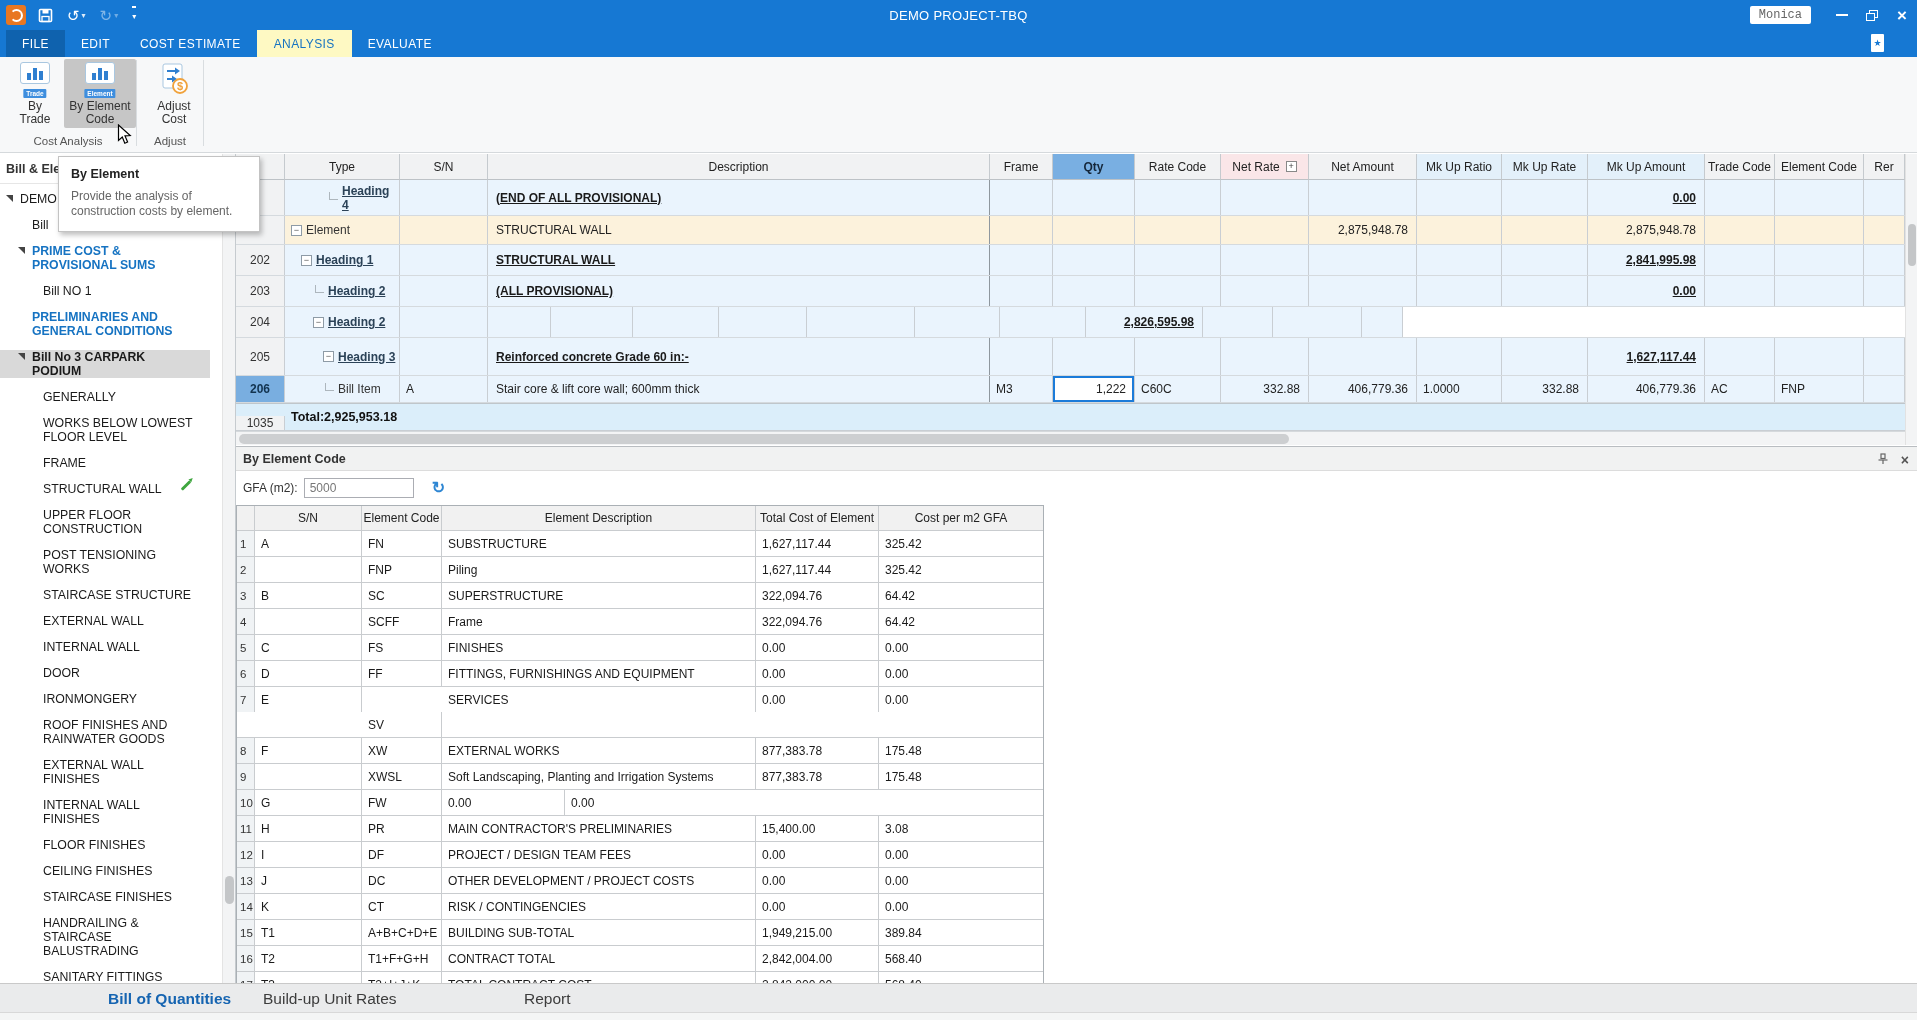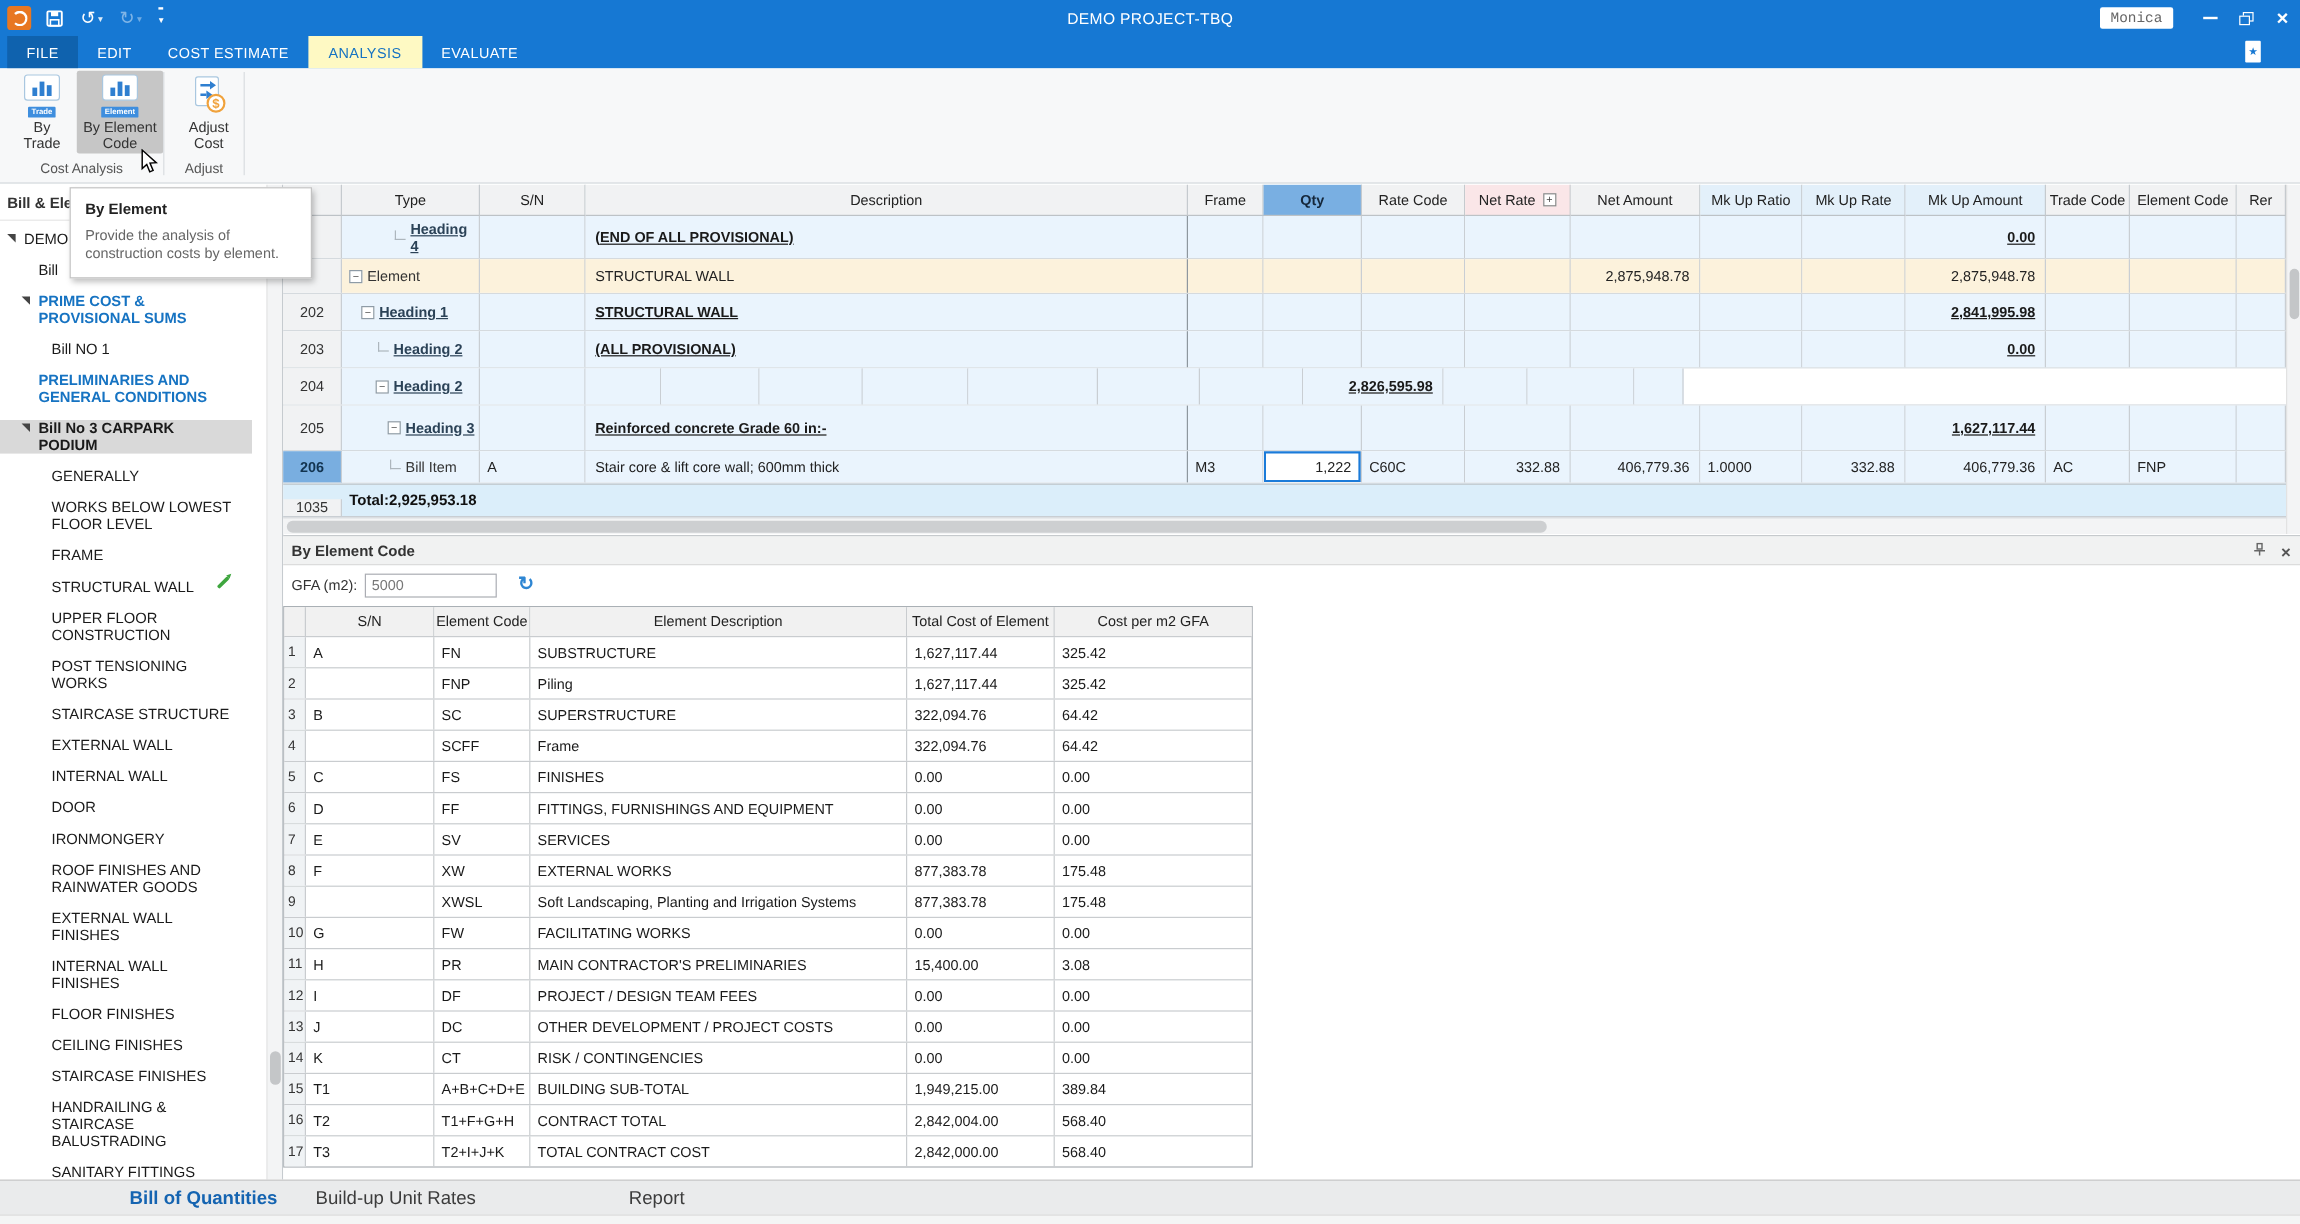--- a/index.html
+++ b/index.html
@@ -700,21 +700,21 @@
         <div class="pc pgut" style="width: 18px; flex: 0 0 auto;">6</div>
         <div class="pc" style="width: 107px; flex: 0 0 auto;">D</div>
         <div class="pc" style="width: 80px; flex: 0 0 auto;">FF</div>
         <div class="pc" style="width: 314px; flex: 0 0 auto;">FITTINGS, FURNISHINGS AND EQUIPMENT</div>
         <div class="pc" style="width: 123px; flex: 0 0 auto;">0.00</div>
         <div class="pc" style="width: 164px; flex: 0 0 auto;">0.00</div>
       </div>
       <div class="prow">
         <div class="pc pgut" style="width: 18px; flex: 0 0 auto;">7</div>
         <div class="pc" style="width: 107px; flex: 0 0 auto;">E</div>
-        <div class="pc" style="width: 80px; flex: 0 0 auto;">SV</div>
+        <div class="pc" style="width: 80px; flex: 0 0 auto; margin-top: 25px;">SV</div>
         <div class="pc" style="width: 314px; flex: 0 0 auto;">SERVICES</div>
         <div class="pc" style="width: 123px; flex: 0 0 auto;">0.00</div>
         <div class="pc" style="width: 164px; flex: 0 0 auto;">0.00</div>
       </div>
       <div class="prow">
         <div class="pc pgut" style="width: 18px; flex: 0 0 auto;">8</div>
         <div class="pc" style="width: 107px; flex: 0 0 auto;">F</div>
         <div class="pc" style="width: 80px; flex: 0 0 auto;">XW</div>
         <div class="pc" style="width: 314px; flex: 0 0 auto;">EXTERNAL WORKS</div>
         <div class="pc" style="width: 123px; flex: 0 0 auto;">877,383.78</div>
@@ -725,21 +725,20 @@
         <div class="pc" style="width: 107px; flex: 0 0 auto;"></div>
         <div class="pc" style="width: 80px; flex: 0 0 auto;">XWSL</div>
         <div class="pc" style="width: 314px; flex: 0 0 auto;">Soft Landscaping, Planting and Irrigation Systems</div>
         <div class="pc" style="width: 123px; flex: 0 0 auto;">877,383.78</div>
         <div class="pc" style="width: 164px; flex: 0 0 auto;">175.48</div>
       </div>
       <div class="prow">
         <div class="pc pgut" style="width: 18px; flex: 0 0 auto;">10</div>
         <div class="pc" style="width: 107px; flex: 0 0 auto;">G</div>
         <div class="pc" style="width: 80px; flex: 0 0 auto;">FW</div>
-        <div class="pc" style="width: 314px; flex: 0 0 auto;">FACILITATING WORKS</div>
         <div class="pc" style="width: 123px; flex: 0 0 auto;">0.00</div>
         <div class="pc" style="width: 164px; flex: 0 0 auto;">0.00</div>
       </div>
       <div class="prow">
         <div class="pc pgut" style="width: 18px; flex: 0 0 auto;">11</div>
         <div class="pc" style="width: 107px; flex: 0 0 auto;">H</div>
         <div class="pc" style="width: 80px; flex: 0 0 auto;">PR</div>
         <div class="pc" style="width: 314px; flex: 0 0 auto;">MAIN CONTRACTOR'S PRELIMINARIES</div>
         <div class="pc" style="width: 123px; flex: 0 0 auto;">15,400.00</div>
         <div class="pc" style="width: 164px; flex: 0 0 auto;">3.08</div>

